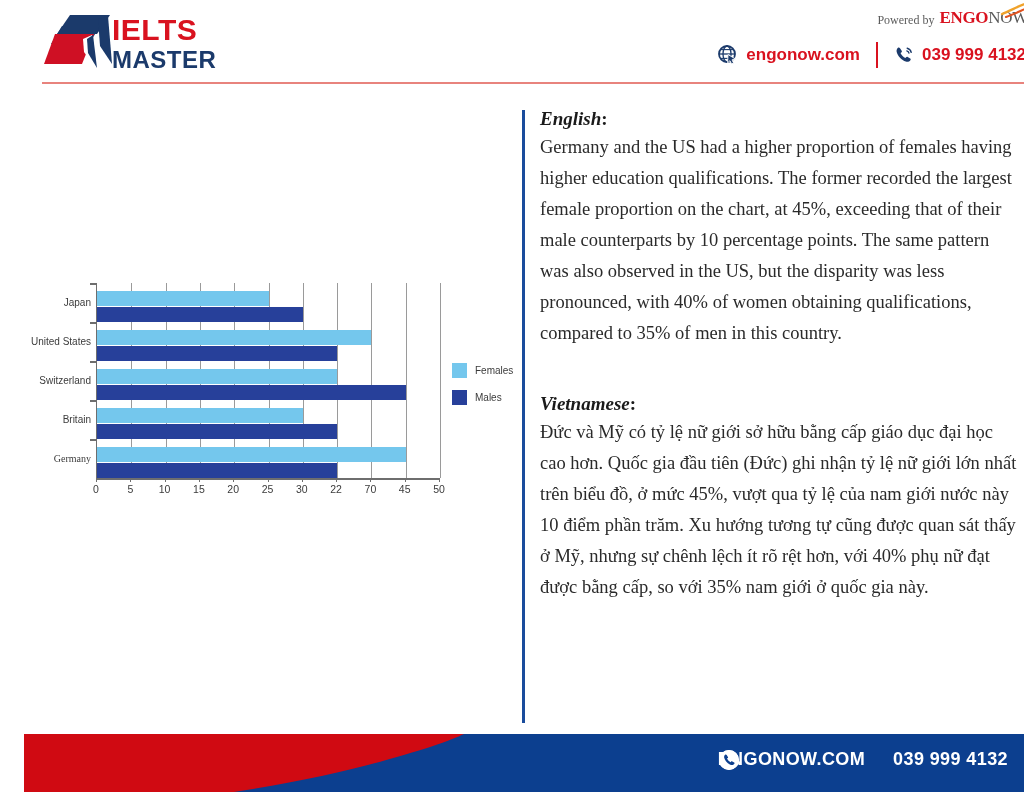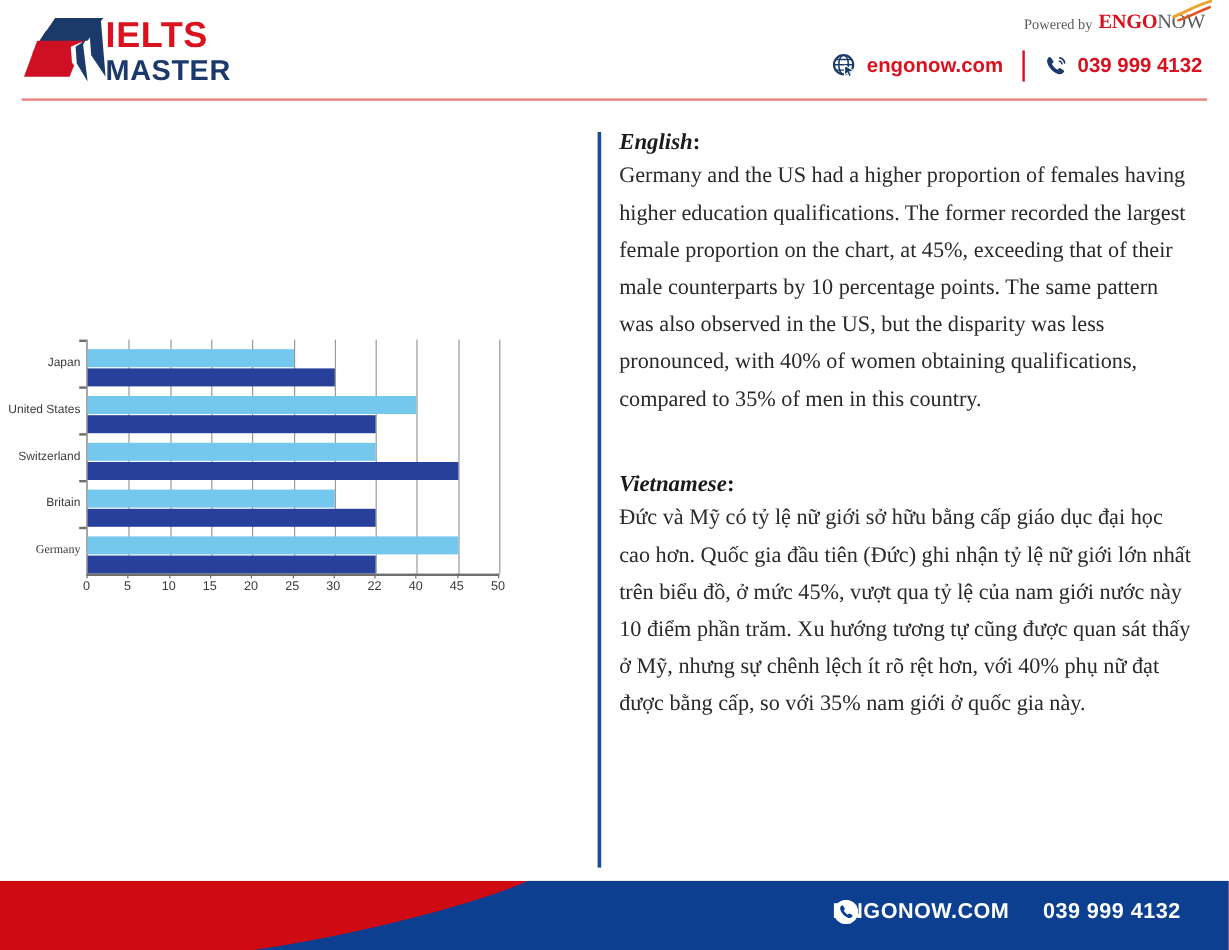--- a/index.html
+++ b/index.html
@@ -2,21 +2,21 @@
 <html><head>
 <meta charset="utf-8">
 <style>
   * { box-sizing: border-box; margin: 0; padding: 0; }
   html, body {
     width: 1024px; height: 792px;
     background: #ffffff;
     font-family: "Liberation Sans", sans-serif;
     overflow: hidden;
   }
-  .page { position: relative; width: 875px; height: 792px; background: #fff; }
+  .page { position: relative; width: 875px; height: 792px; background: #fff; margin-left: 24px; }
 
   
   .header { position: absolute; left:0; top:0; width:1024px; height:86px; }
   .hdr-rule { position:absolute; left:18px; top:82px; width:988px; height:2px;
               background:#e8837d; }
 
   
   .logo { position:absolute; left:18px; top:12px; width:200px; height:62px; }
   .logo-mark { position:absolute; left:0; top:0; width:72px; height:60px; }
   .logo-text { position:absolute; left:70px; top:3px; }
@@ -188,21 +188,21 @@
     <div class="axis-line"></div>
     <div class="xtick-labels">
         <div class="xtick-label" style="left: 0px;">0</div>
         <div class="xtick-label" style="left: 34.3px;">5</div>
         <div class="xtick-label" style="left: 68.6px;">10</div>
         <div class="xtick-label" style="left: 102.9px;">15</div>
         <div class="xtick-label" style="left: 137.2px;">20</div>
         <div class="xtick-label" style="left: 171.5px;">25</div>
         <div class="xtick-label" style="left: 205.8px;">30</div>
         <div class="xtick-label" style="left: 240.1px;">22</div>
-        <div class="xtick-label" style="left: 274.4px;">40</div>
+        <div class="xtick-label" style="left: 274.4px;">70</div>
         <div class="xtick-label" style="left: 308.7px;">45</div>
         <div class="xtick-label" style="left: 343px;">50</div>
       </div>
   <div class="tick" style="left: 72px;"></div>
       <div class="tick" style="left: 106.3px;"></div>
       <div class="tick" style="left: 140.6px;"></div>
       <div class="tick" style="left: 174.9px;"></div>
       <div class="tick" style="left: 209.2px;"></div>
       <div class="tick" style="left: 243.5px;"></div>
       <div class="tick" style="left: 277.8px;"></div>
@@ -210,20 +210,30 @@
       <div class="tick" style="left: 346.4px;"></div>
       <div class="tick" style="left: 380.7px;"></div>
       <div class="tick" style="left: 415px;"></div>
       <div class="ytick" style="top: 0px;"></div>
       <div class="ytick" style="top: 39px;"></div>
       <div class="ytick" style="top: 78px;"></div>
       <div class="ytick" style="top: 117px;"></div>
       <div class="ytick" style="top: 156px;"></div>
     </div>
 
+  <div class="legend">
+      <div class="legend-row">
+        <span class="legend-swatch" style="background: rgb(116, 199, 237);"></span>
+        <span class="legend-label">Females</span>
+      </div>
+      <div class="legend-row">
+        <span class="legend-swatch" style="background: rgb(39, 64, 154);"></span>
+        <span class="legend-label">Males</span>
+      </div>
+    </div>
 
   <div class="text-panel">
     <div class="blk-title">
       <span>English</span><span class="colon">:</span>
     </div>
     <div class="blk-body">Germany and the US had a higher proportion of females having higher education qualifications. The former recorded the largest female proportion on the chart, at 45%, exceeding that of their male counterparts by 10 percentage points. The same pattern was also observed in the US, but the disparity was less pronounced, with 40% of women obtaining qualifications, compared to 35% of men in this country.</div>
 
     <div class="gap"></div>
 
     <div class="blk-title">

